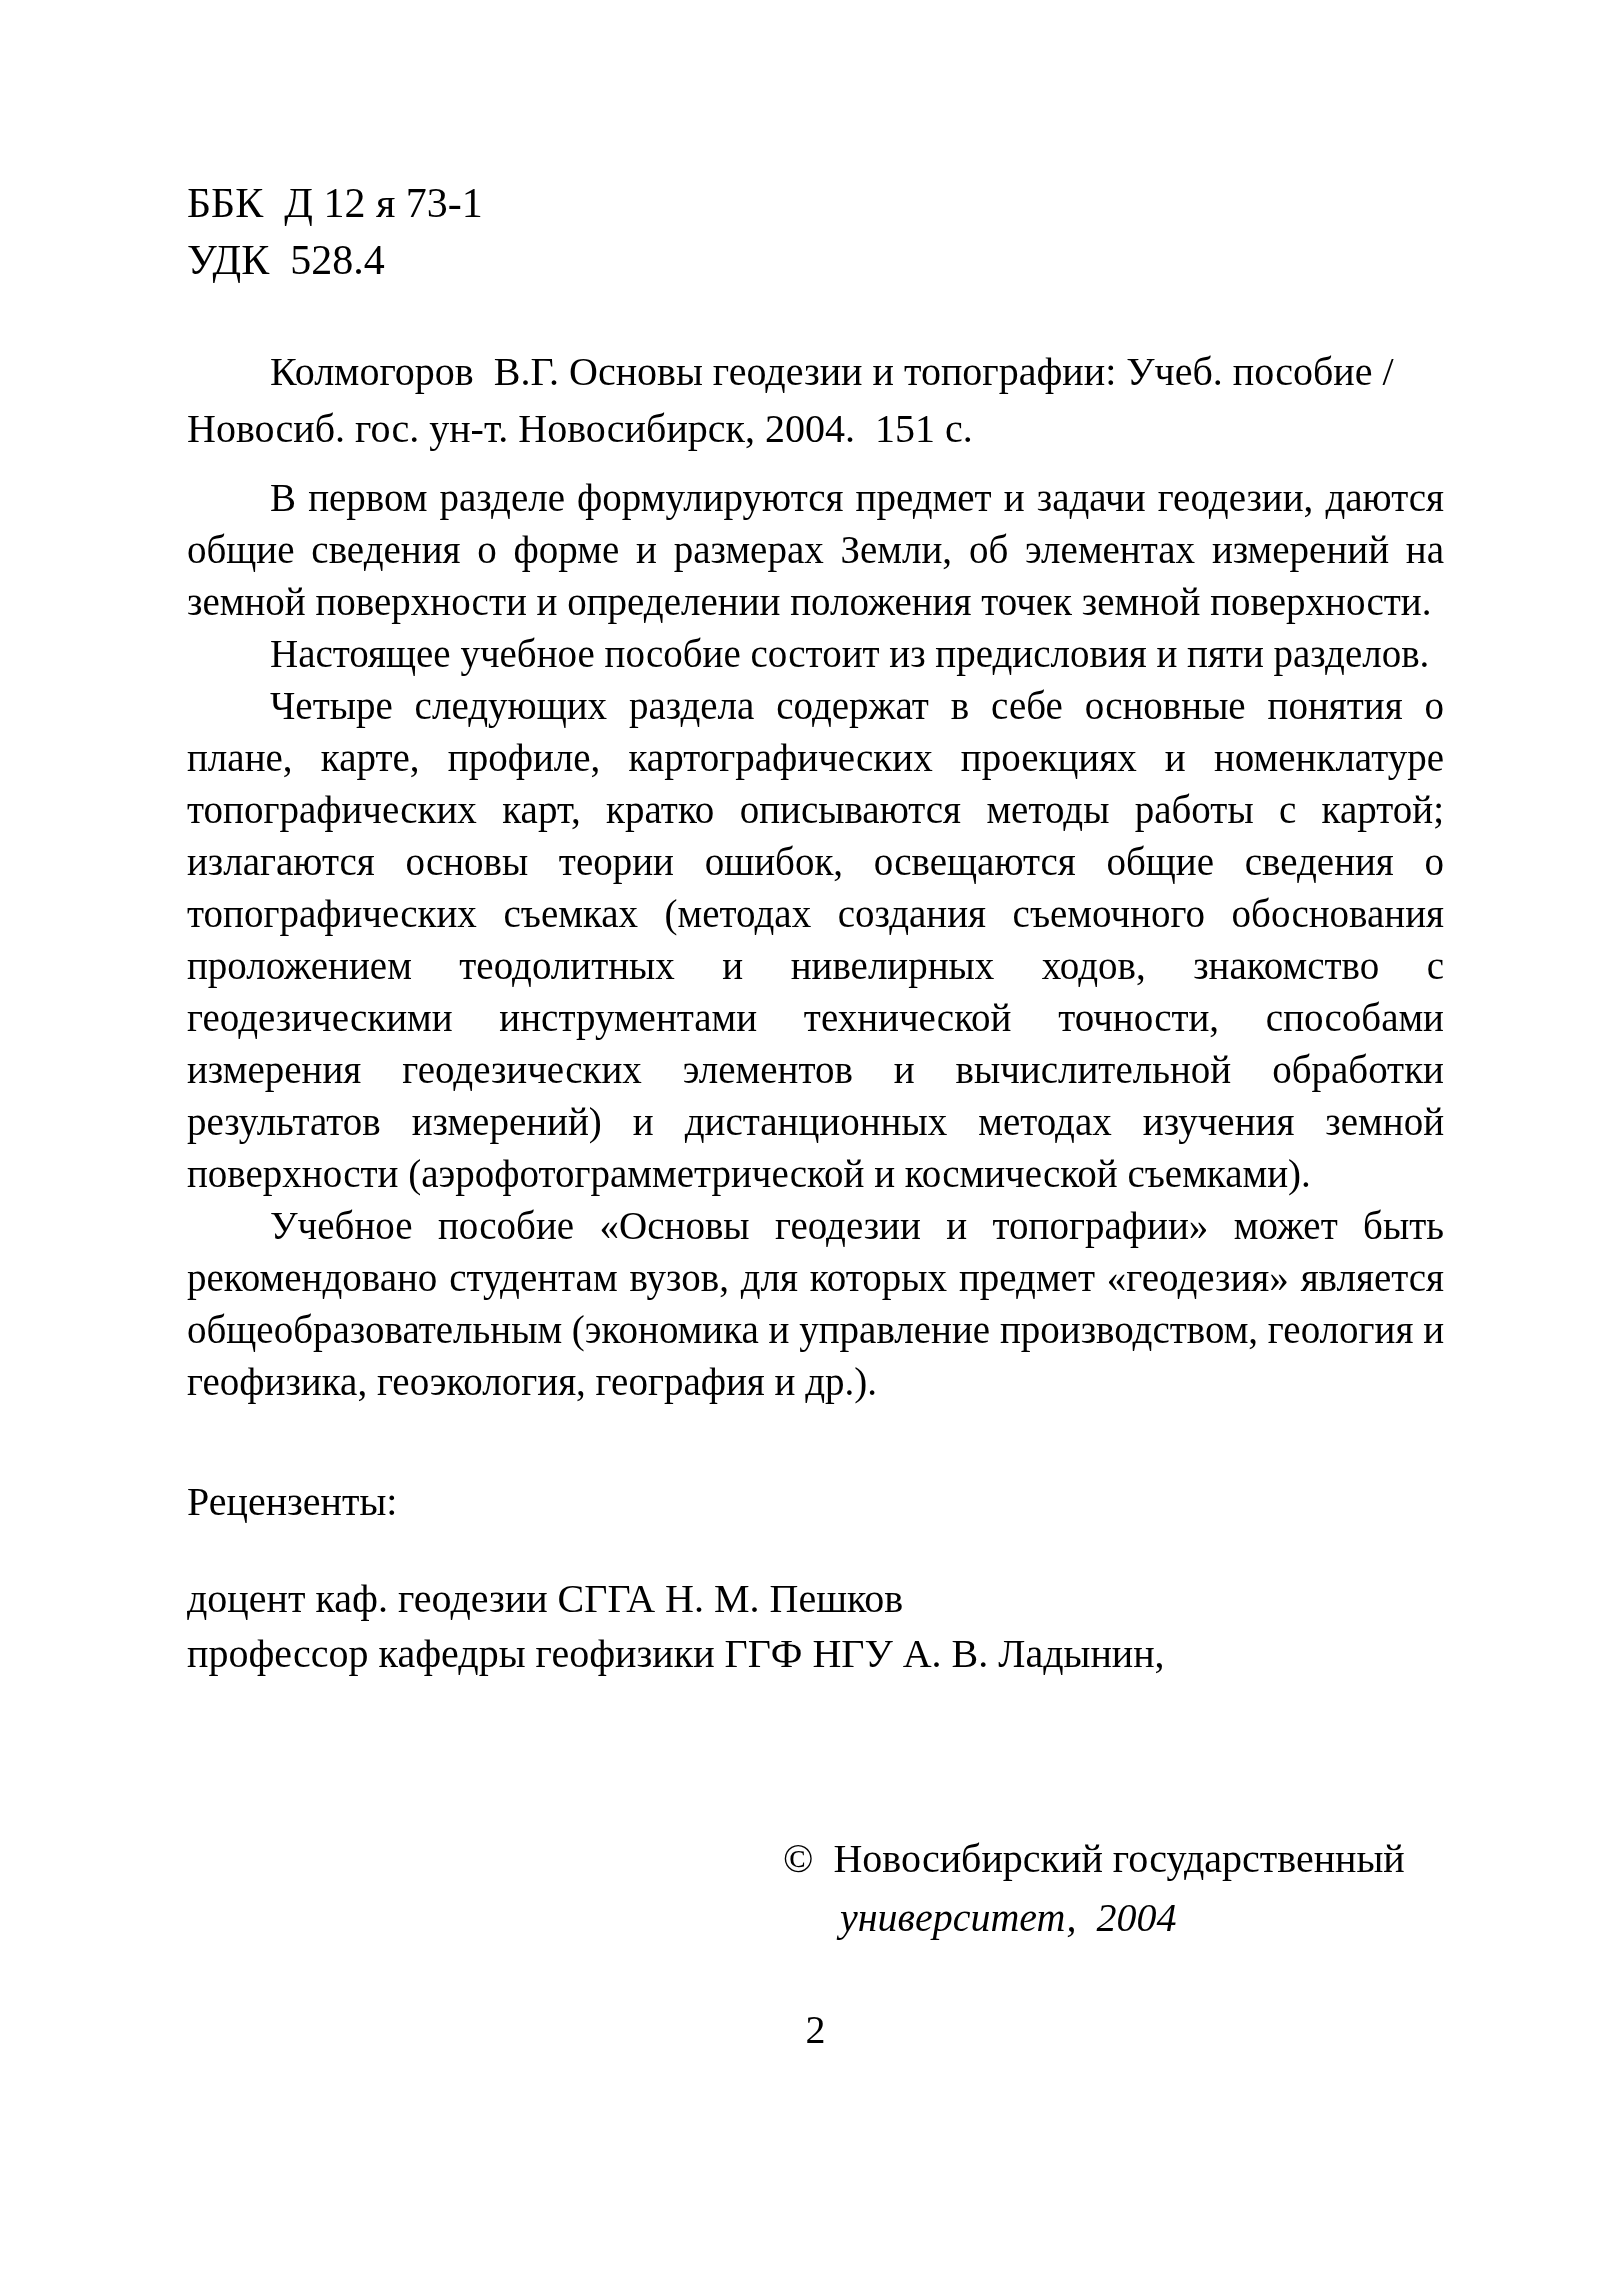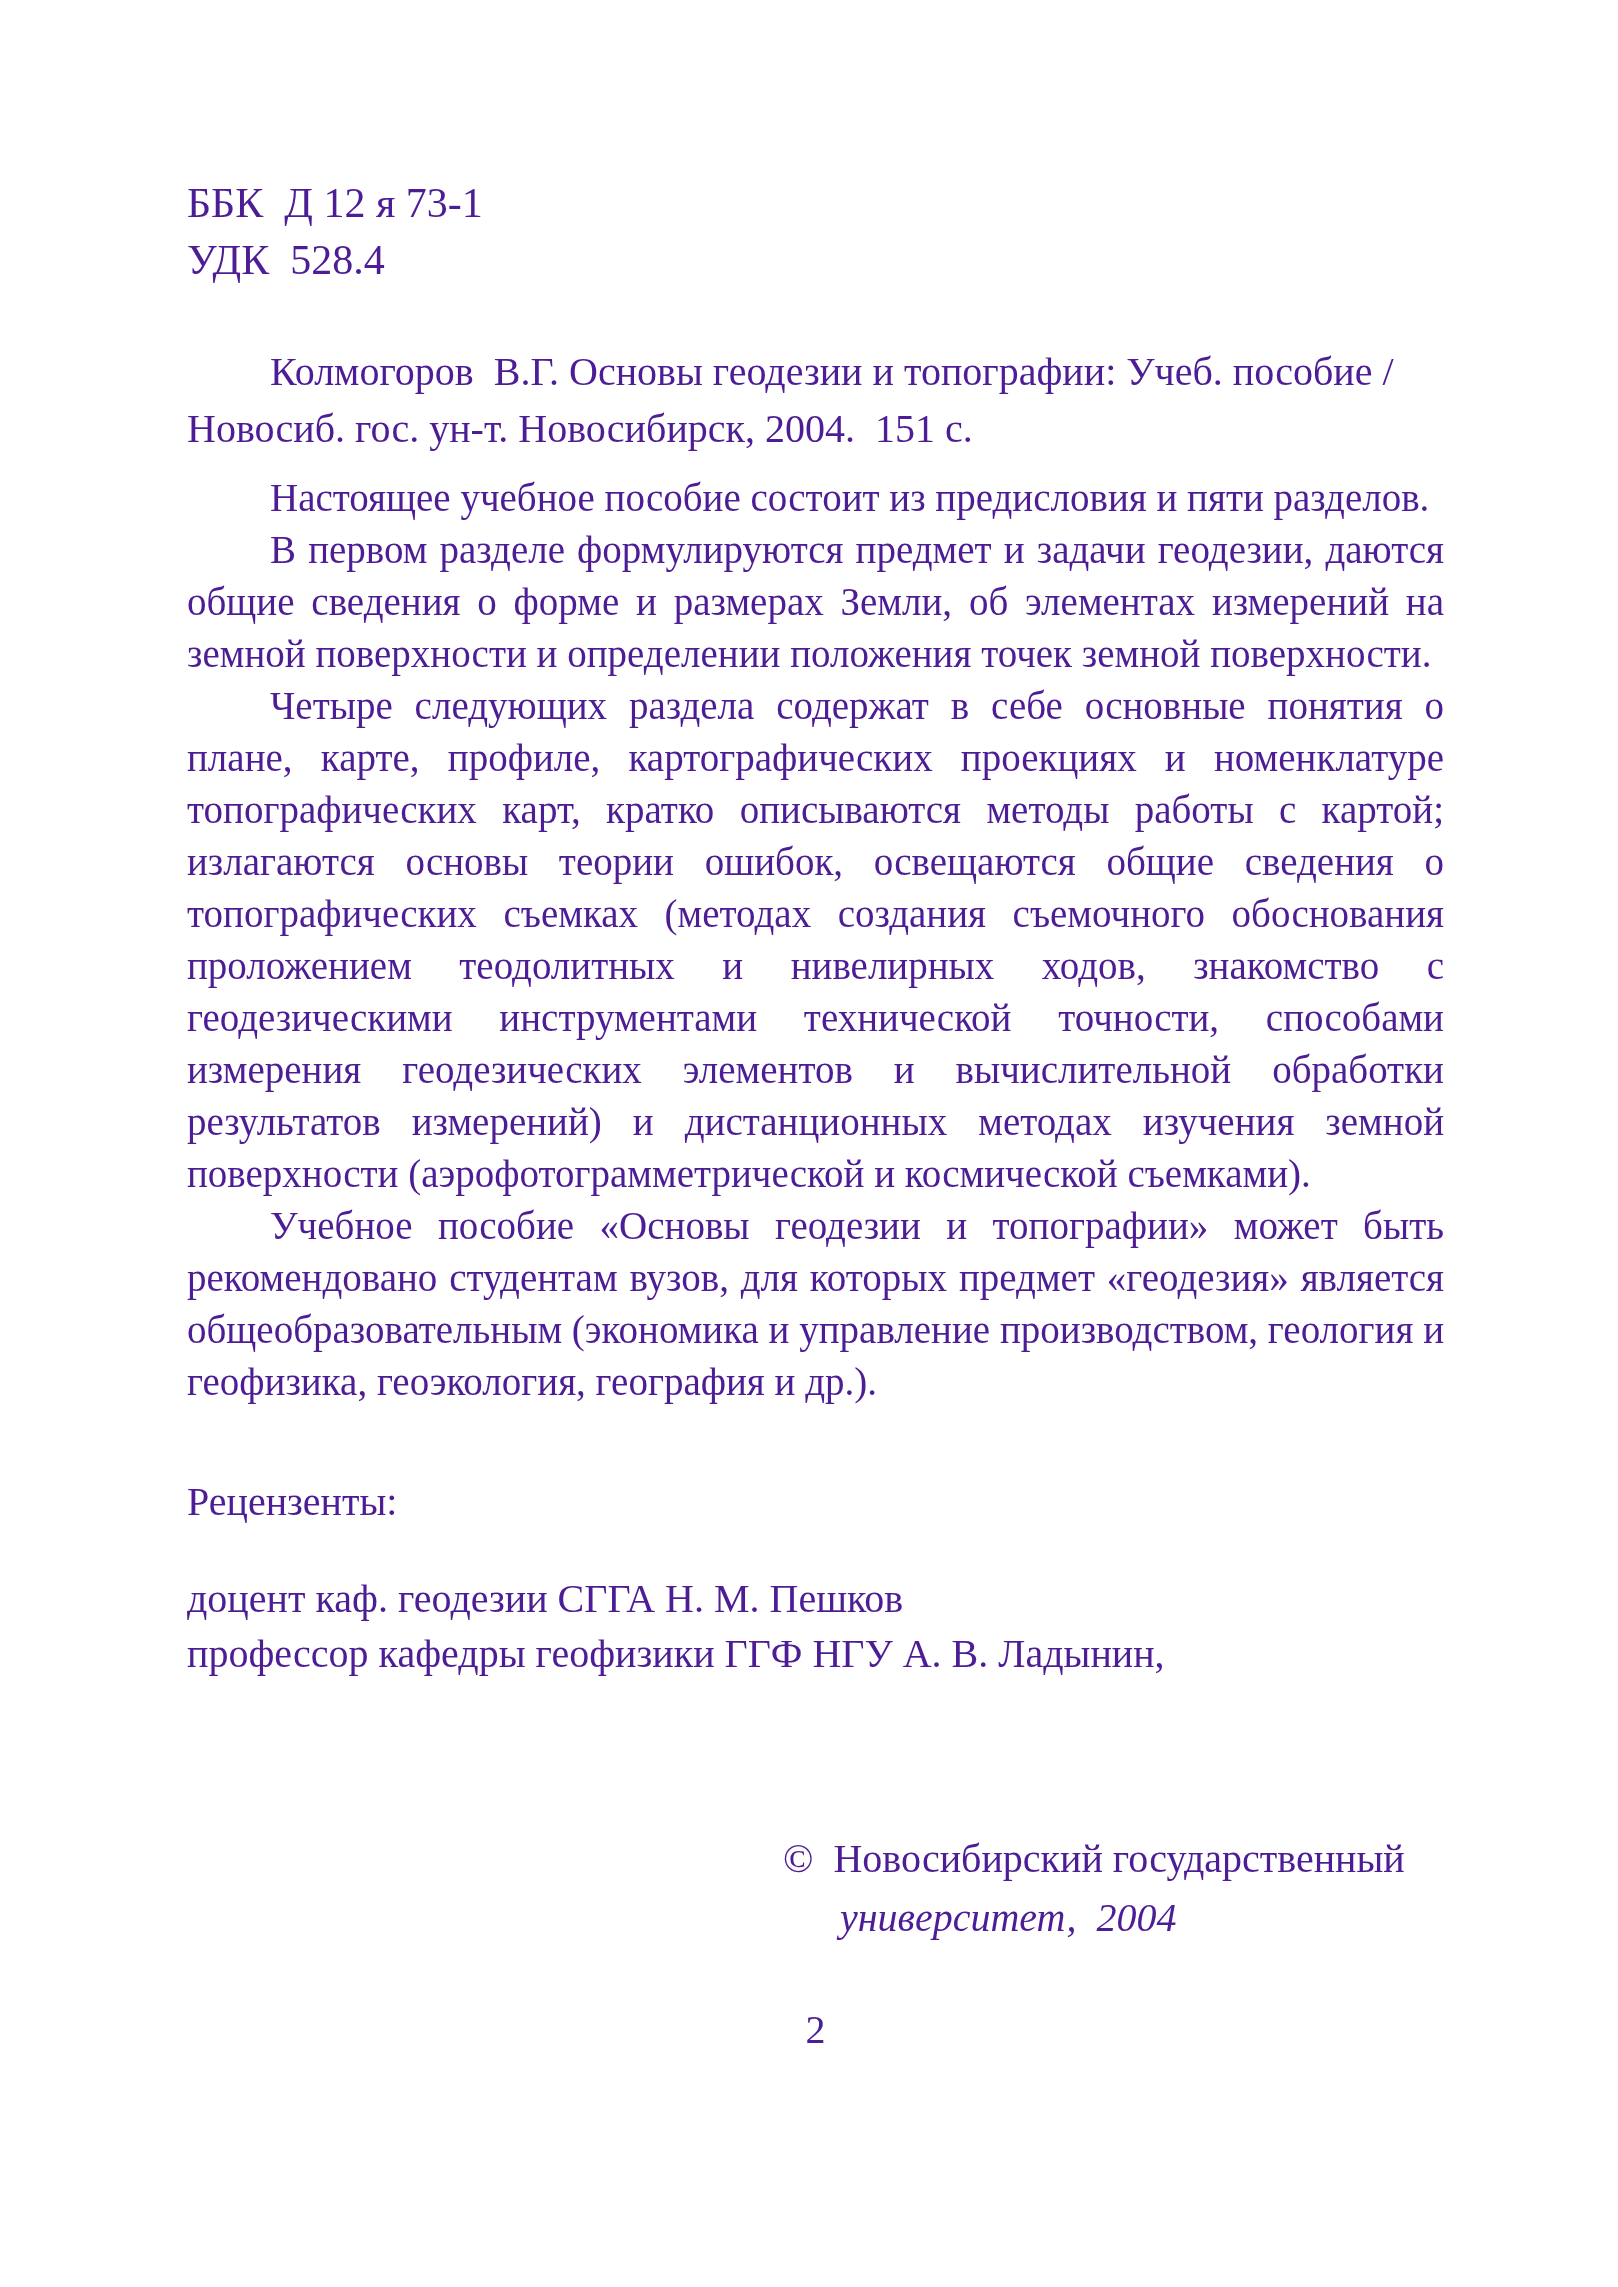--- a/index.html
+++ b/index.html
@@ -6,21 +6,21 @@
     margin: 0;
     padding: 0;
     background: #e8e8e8;
   }
   .page {
     position: relative;
     width: 1619px;
     height: 2288px;
     margin: 0 auto;
     background: #ffffff;
-    color: #4c1d95;
+    color: #000000;
     font-family: "Liberation Serif", "DejaVu Serif", serif;
     overflow: hidden;
   }
   .content {
     position: absolute;
     left: 187px;
     top: 0;
     width: 1257px;
   }
   
@@ -102,22 +102,22 @@
       <div class="line">ББК  Д 12 я 73-1</div>
       <div class="line">УДК  528.4</div>
     </div>
 
     <div class="citation">
       <div class="cit-line first">Колмогоров  В.Г. Основы геодезии и топографии: Учеб. пособие /</div>
       <div class="cit-line">Новосиб. гос. ун-т. Новосибирск, 2004.  151 с.</div>
     </div>
 
     <div class="annotation">
+      <p>В первом разделе формулируются предмет и задачи геодезии, даются общие сведения о форме и размерах Земли, об элементах измерений на земной поверхности и определении положения точек земной поверхности.</p>
       <p>Настоящее учебное пособие состоит из предисловия и пяти разделов.</p>
-      <p>В первом разделе формулируются предмет и задачи геодезии, даются общие сведения о форме и размерах Земли, об элементах измерений на земной поверхности и определении положения точек земной поверхности.</p>
       <p>Четыре следующих раздела содержат в себе основные понятия о плане, карте, профиле, картографических проекциях и номенклатуре топографических карт, кратко описываются методы работы с картой; излагаются основы теории ошибок, освещаются общие сведения о топографических съемках (методах создания съемочного обоснования проложением теодолитных и нивелирных ходов, знакомство с геодезическими инструментами технической точности, способами измерения геодезических элементов и вычислительной обработки результатов измерений) и дистанционных методах изучения земной поверхности (аэрофотограмметрической и космической съемками).</p>
       <p>Учебное пособие «Основы геодезии и топографии» может быть рекомендовано студентам вузов, для которых предмет «геодезия» является общеобразовательным (экономика и управление производством, геология и геофизика, геоэкология, география и др.).</p>
     </div>
 
     <div class="reviewers-heading">Рецензенты:</div>
 
     <div class="reviewers">
       <div class="line">доцент каф. геодезии СГГА Н. М. Пешков</div>
       <div class="line">профессор кафедры геофизики ГГФ НГУ А. В. Ладынин,</div>
     </div>

